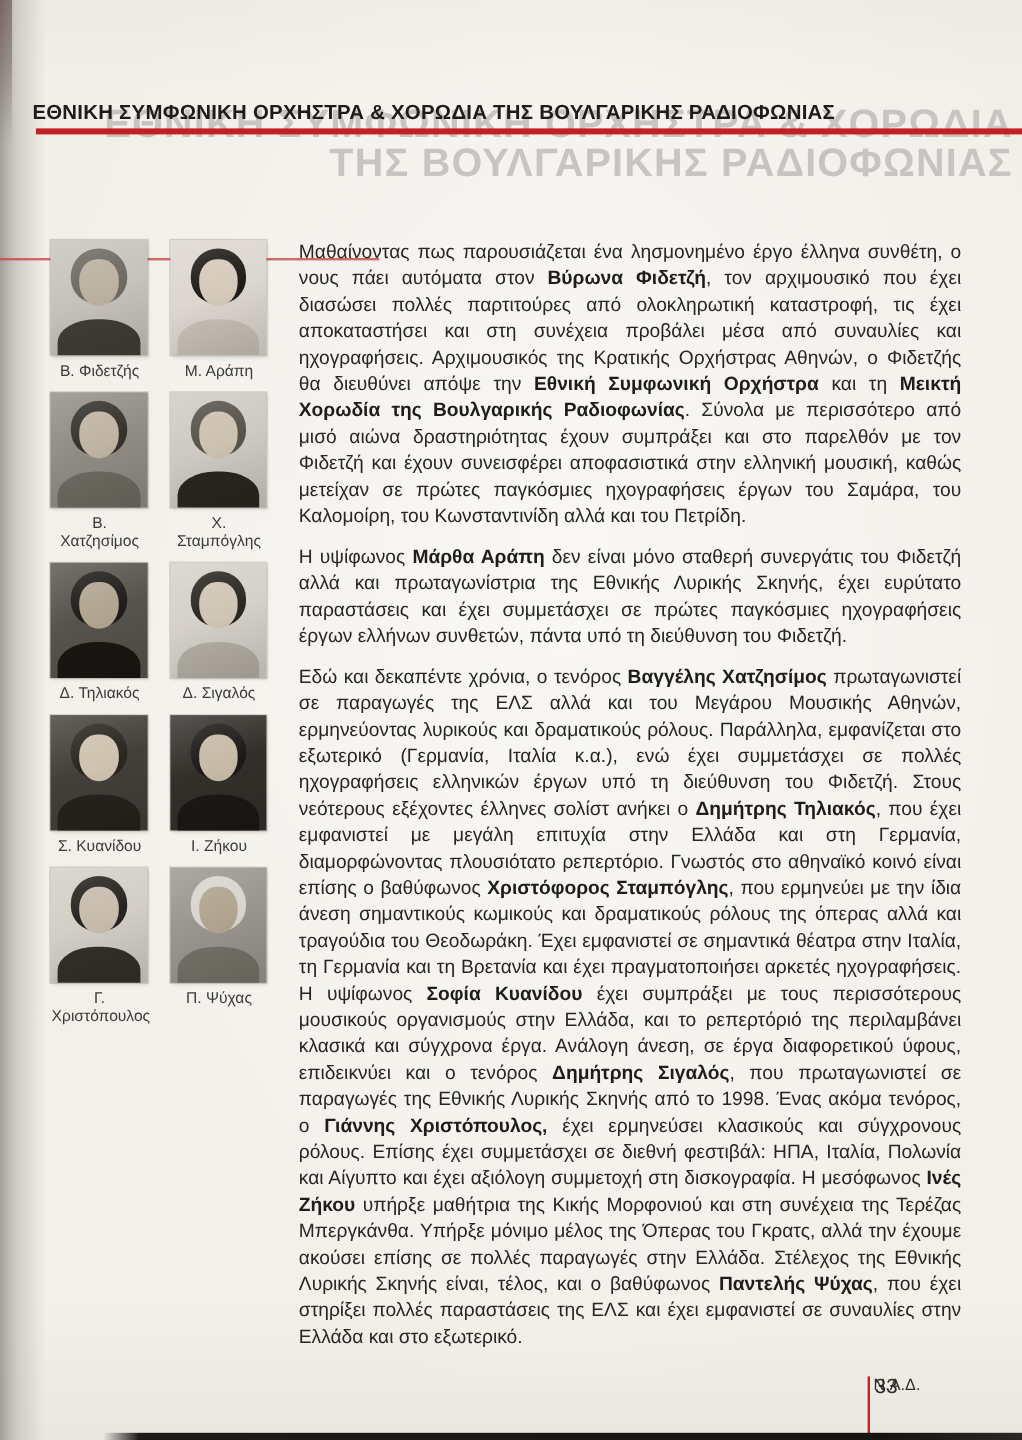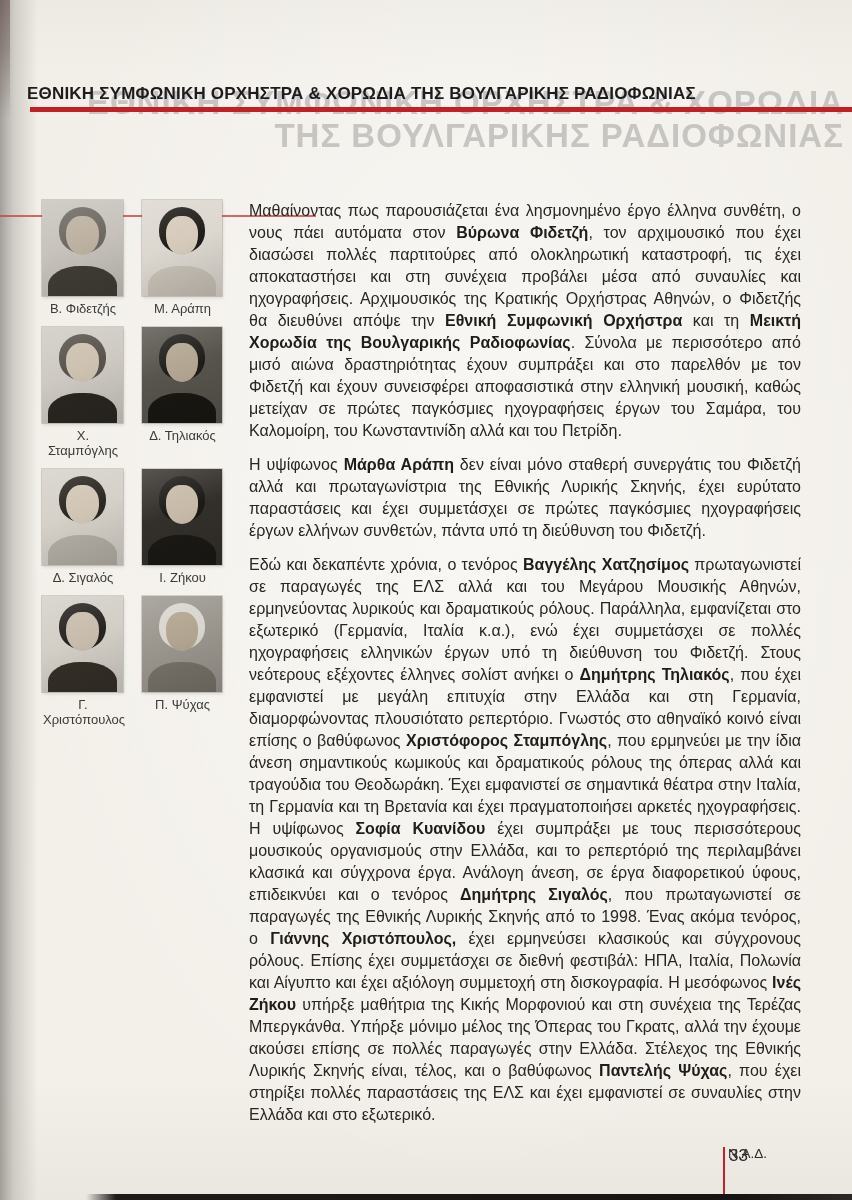--- a/index.html
+++ b/index.html
@@ -73,20 +73,28 @@
       </div>
       <div class="photo-cell">
         <div class="photo" style="background: rgb(220, 215, 207);">
           <div class="ph-hair" style="background: rgb(32, 29, 25);"></div>
           <div class="ph-face" style="background: rgb(214, 202, 187);"></div>
           <div class="ph-torso" style="background: rgb(201, 194, 183);"></div>
         </div>
         <div class="caption">Μ. Αράπη</div>
       </div>
       <div class="photo-cell">
+        <div class="photo" style="background: rgb(145, 141, 133);">
+          <div class="ph-hair" style="background: rgb(53, 50, 44);"></div>
+          <div class="ph-face" style="background: rgb(192, 180, 163);"></div>
+          <div class="ph-torso" style="background: rgb(111, 107, 98);"></div>
+        </div>
+        <div class="caption">Β. Χατζησίμος</div>
+      </div>
+      <div class="photo-cell">
         <div class="photo" style="background: rgb(206, 202, 195);">
           <div class="ph-hair" style="background: rgb(87, 83, 75);"></div>
           <div class="ph-face" style="background: rgb(205, 193, 176);"></div>
           <div class="ph-torso" style="background: rgb(42, 39, 34);"></div>
         </div>
         <div class="caption">Χ. Σταμπόγλης</div>
       </div>
       <div class="photo-cell">
         <div class="photo" style="background: rgb(87, 84, 77);">
           <div class="ph-hair" style="background: rgb(31, 29, 25);"></div>
@@ -95,20 +103,28 @@
         </div>
         <div class="caption">Δ. Τηλιακός</div>
       </div>
       <div class="photo-cell">
         <div class="photo" style="background: rgb(213, 209, 201);">
           <div class="ph-hair" style="background: rgb(43, 40, 35);"></div>
           <div class="ph-face" style="background: rgb(209, 198, 181);"></div>
           <div class="ph-torso" style="background: rgb(181, 176, 166);"></div>
         </div>
         <div class="caption">Δ. Σιγαλός</div>
+      </div>
+      <div class="photo-cell">
+        <div class="photo" style="background: rgb(67, 63, 58);">
+          <div class="ph-hair" style="background: rgb(41, 38, 31);"></div>
+          <div class="ph-face" style="background: rgb(207, 194, 176);"></div>
+          <div class="ph-torso" style="background: rgb(38, 35, 30);"></div>
+        </div>
+        <div class="caption">Σ. Κυανίδου</div>
       </div>
       <div class="photo-cell">
         <div class="photo" style="background: rgb(51, 48, 43);">
           <div class="ph-hair" style="background: rgb(28, 26, 22);"></div>
           <div class="ph-face" style="background: rgb(199, 186, 168);"></div>
           <div class="ph-torso" style="background: rgb(27, 25, 21);"></div>
         </div>
         <div class="caption">Ι. Ζήκου</div>
       </div>
       <div class="photo-cell">

